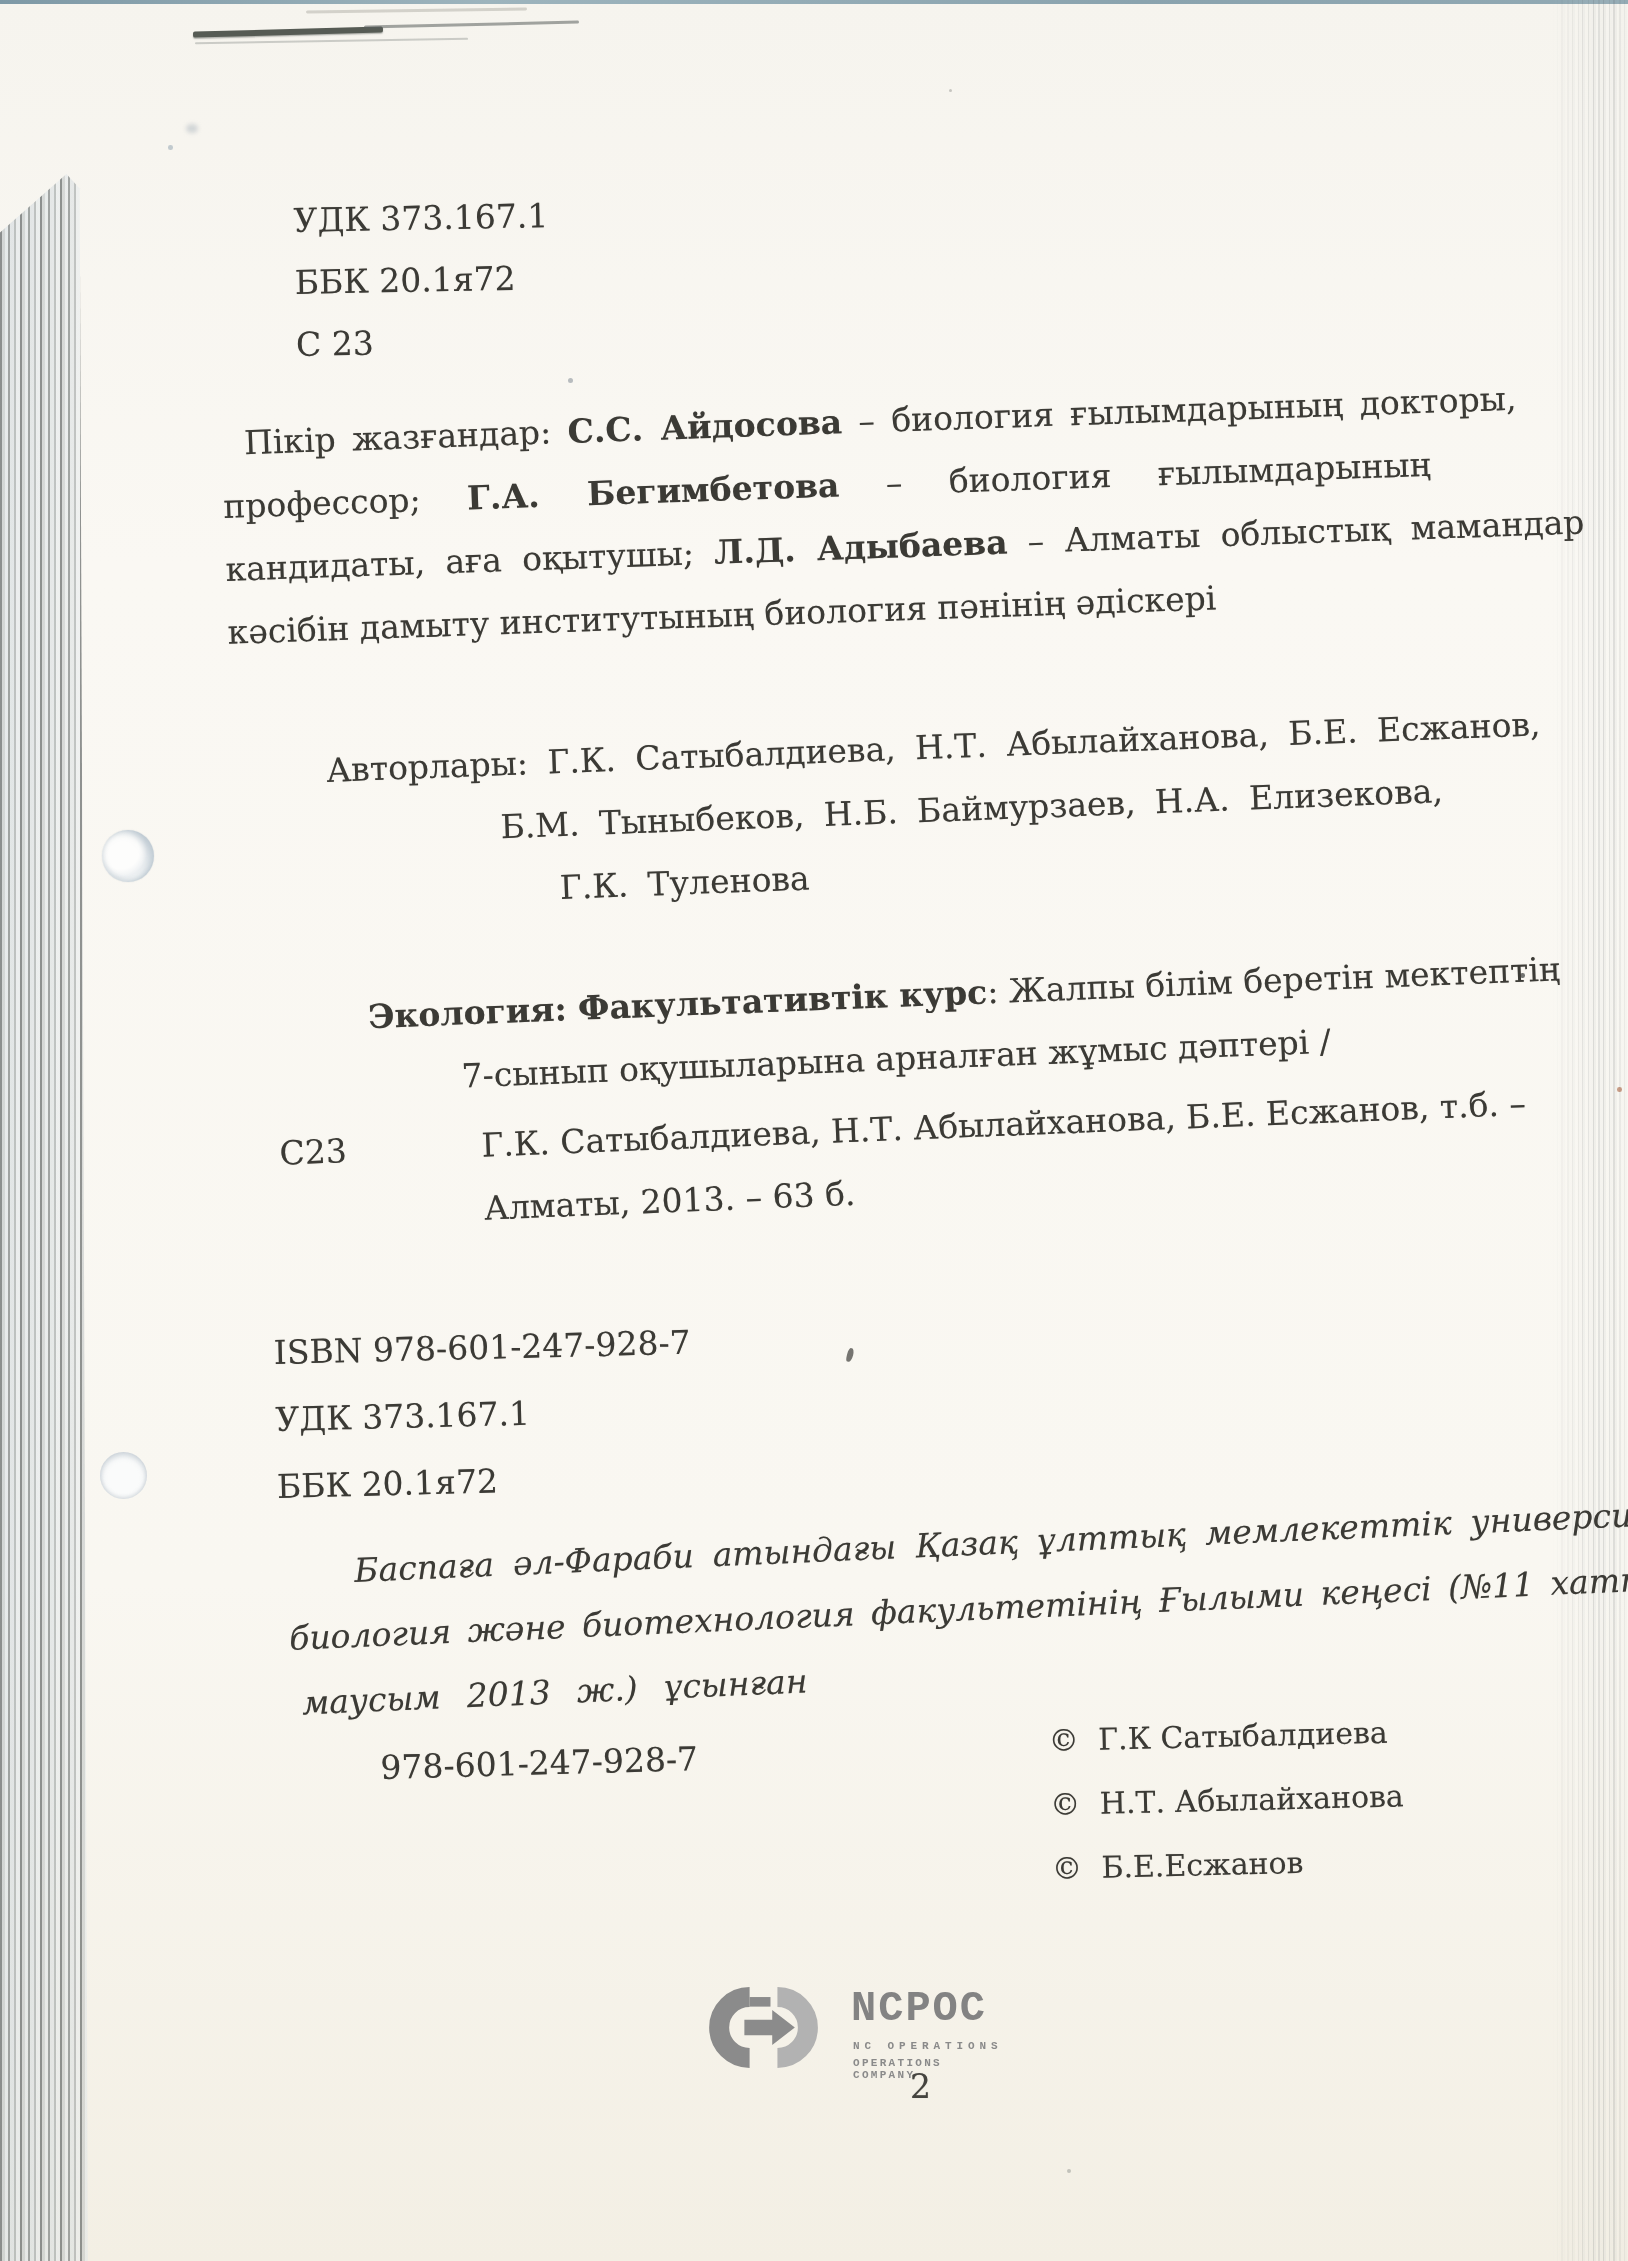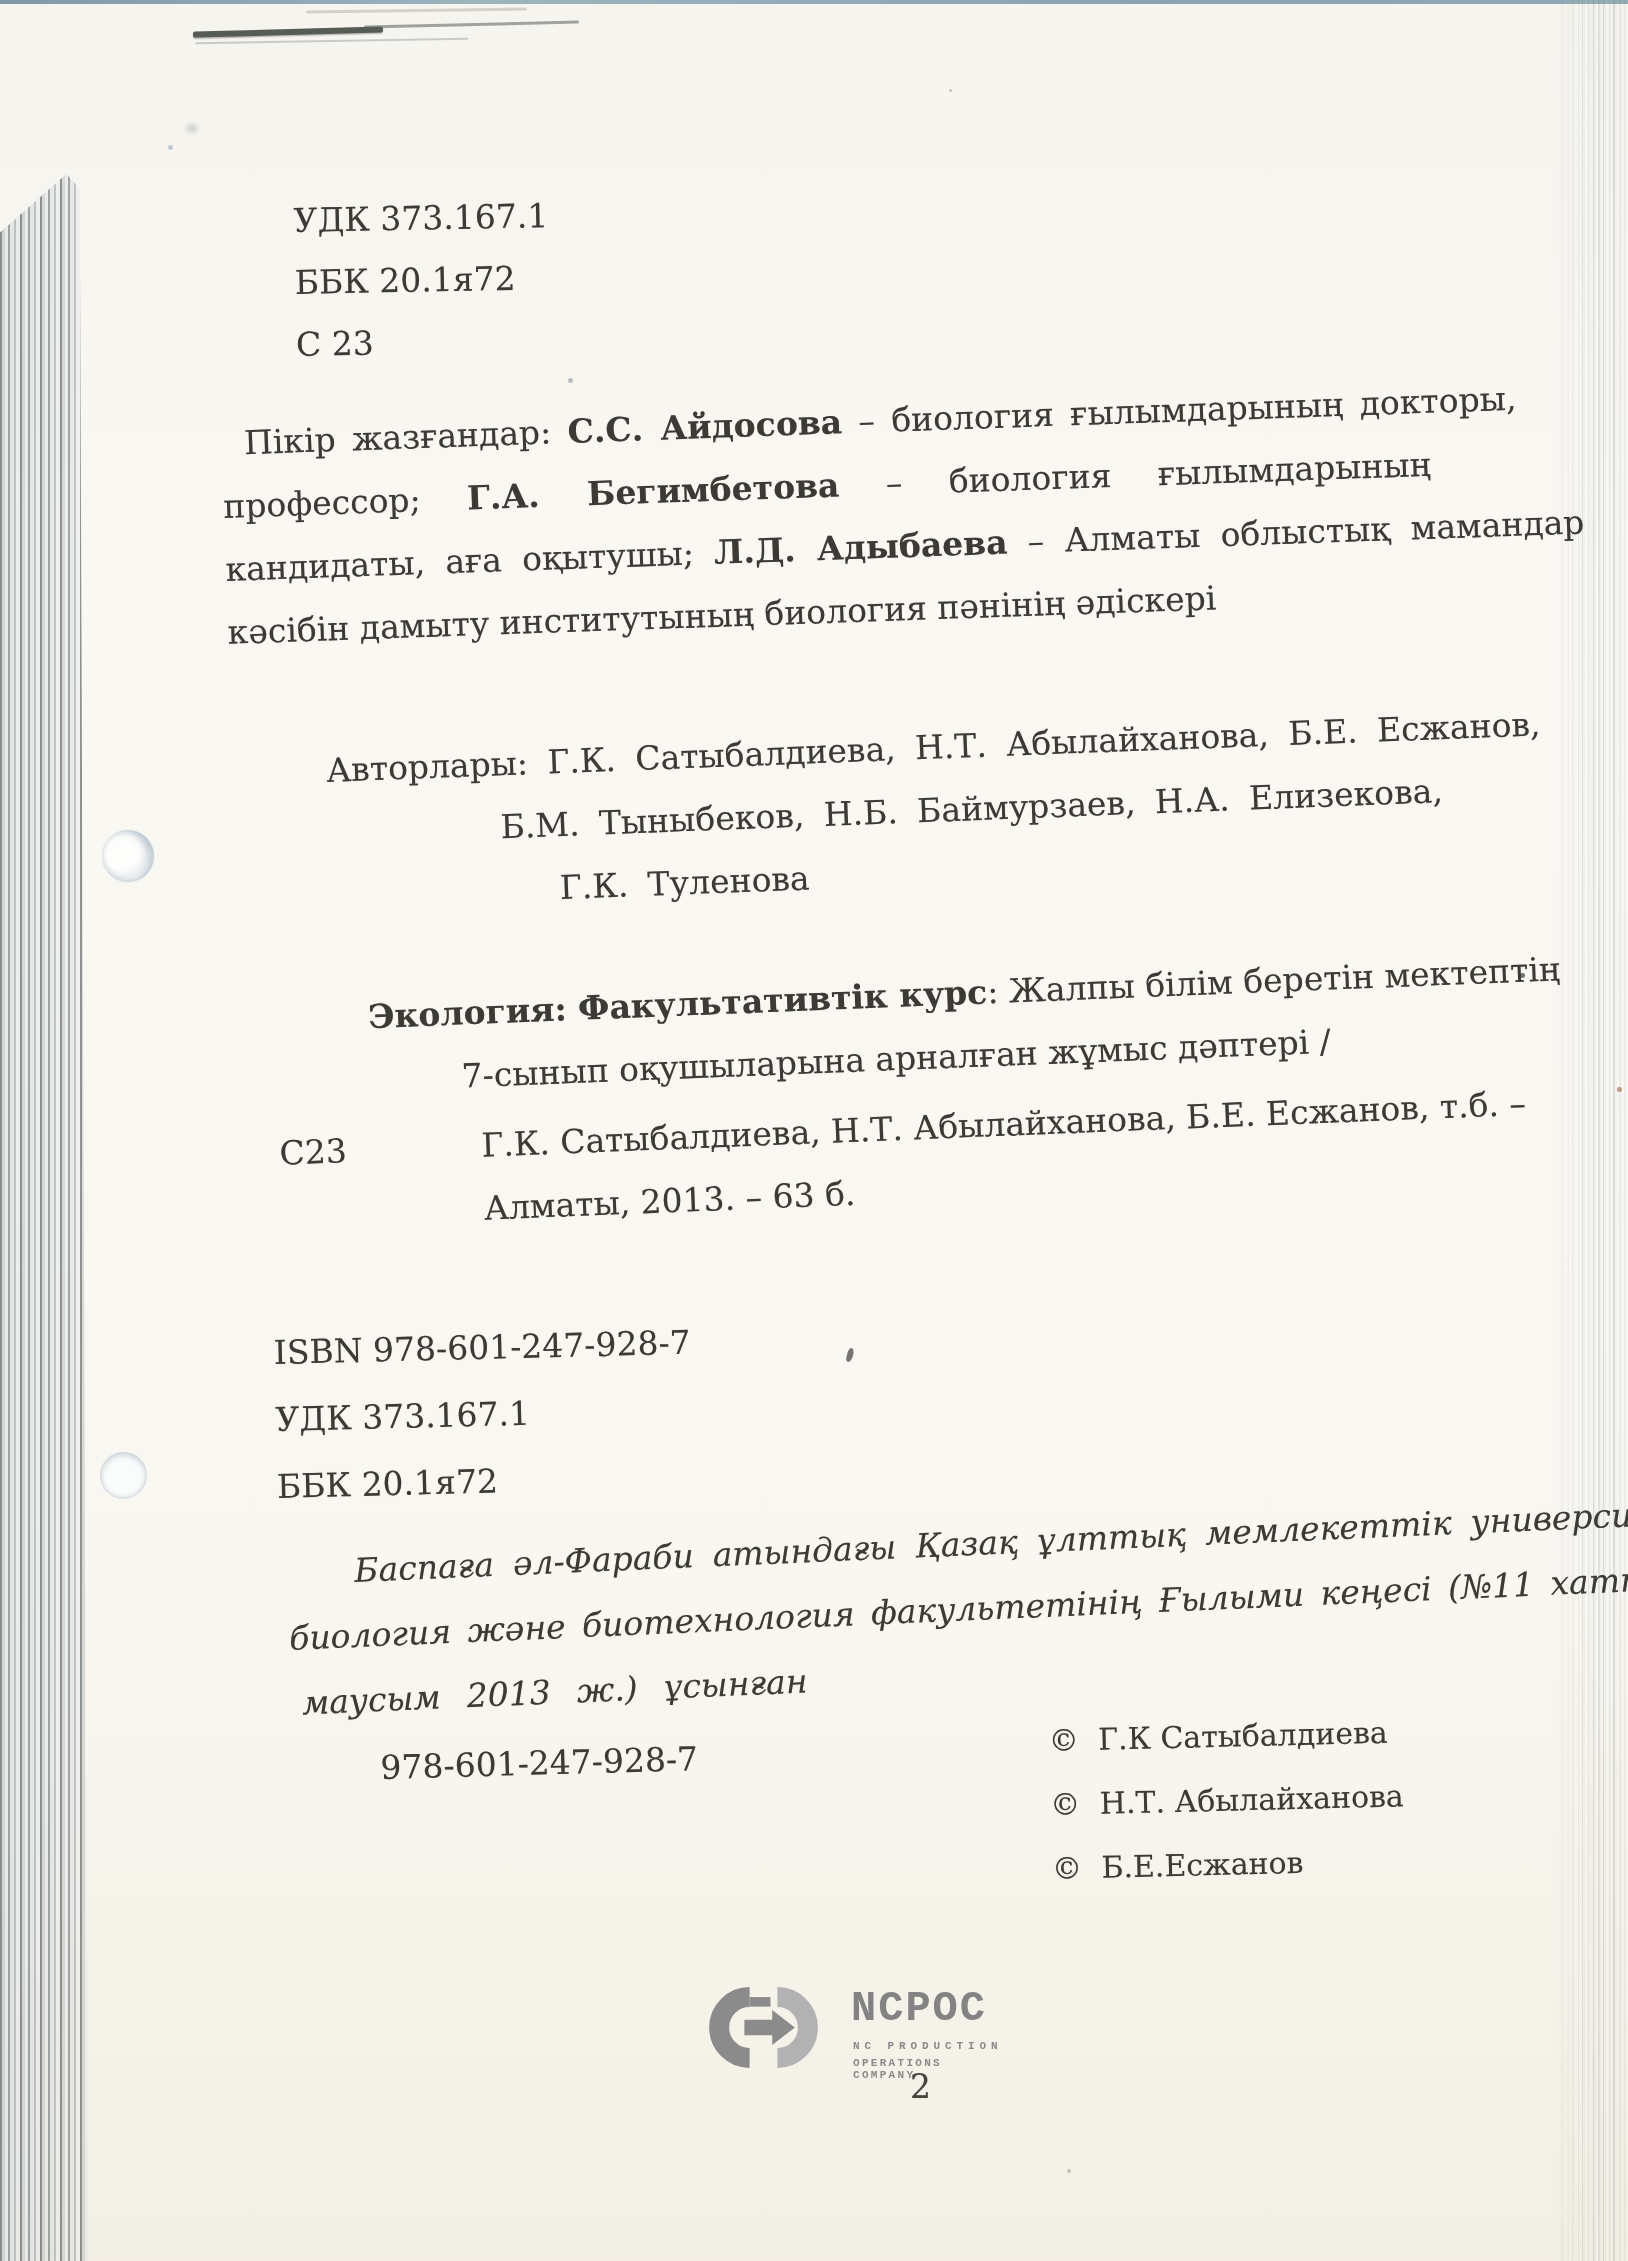--- a/index.html
+++ b/index.html
@@ -183,20 +183,20 @@
   </section>
 
   <div class="logo">
     <svg width="150" height="87" viewBox="0 0 172 100">
       <path d="M 66 15 A 35 35 0 1 0 66 85" fill="none" stroke="#8b8b8b" stroke-width="23" stroke-linecap="butt"></path>
       <path d="M 98 85 A 35 35 0 1 0 98 15" fill="none" stroke="#b2b2b2" stroke-width="23" stroke-linecap="butt"></path>
       <polygon points="118,50 92,30 92,41 60,41 60,59 92,59 92,70" fill="#8b8b8b"></polygon>
       <polygon points="66,15 90,15 90,26 66,26" fill="#8b8b8b"></polygon>
     </svg>
     <div class="wordmark">NCPOC</div>
-    <div class="sub sub1">NC PRODUCTION</div>
+    <div class="sub sub1">NC OPERATIONS</div>
     <div class="sub sub2">OPERATIONS COMPANY</div>
   </div>
 
   <div class="pagenum">2</div>
 
 </div>
 
 
 </body></html>

